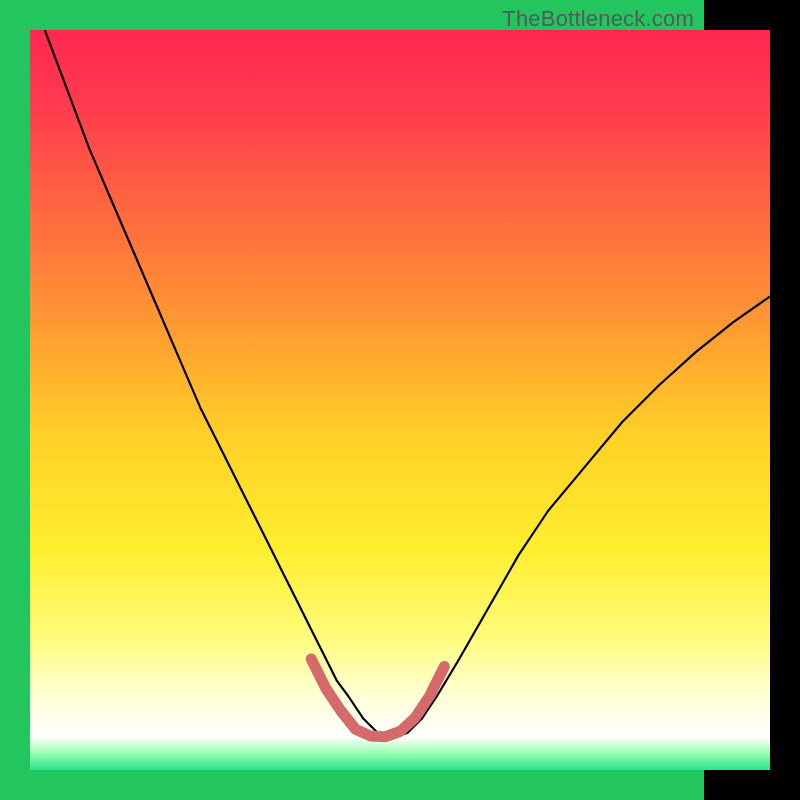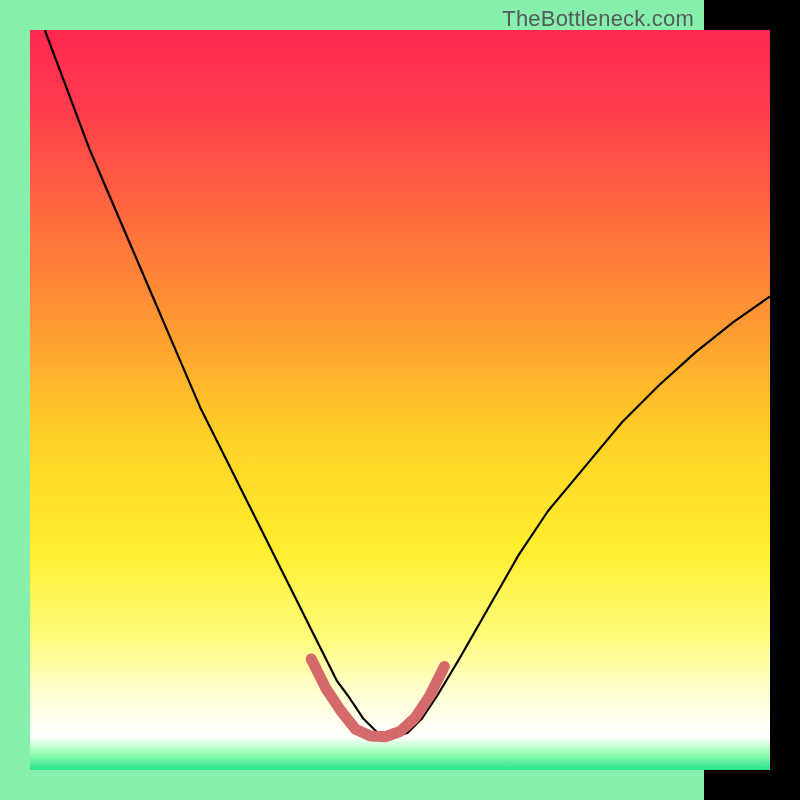--- a/index.html
+++ b/index.html
@@ -10,21 +10,21 @@
     background: #000;
     overflow: hidden;
     font-family: Arial, Helvetica, sans-serif;
   }
   .frame {
     position: absolute;
     left: 0;
     top: 0;
     width: 704px;
     height: 800px;
-    background: #86efac;
+    background: #22c55e;
   }
   .plot-wrap {
     position: absolute;
     left: 30px;
     top: 30px;
     width: 740px;
     height: 740px;
   }
   .plot-svg {
     width: 100%;

